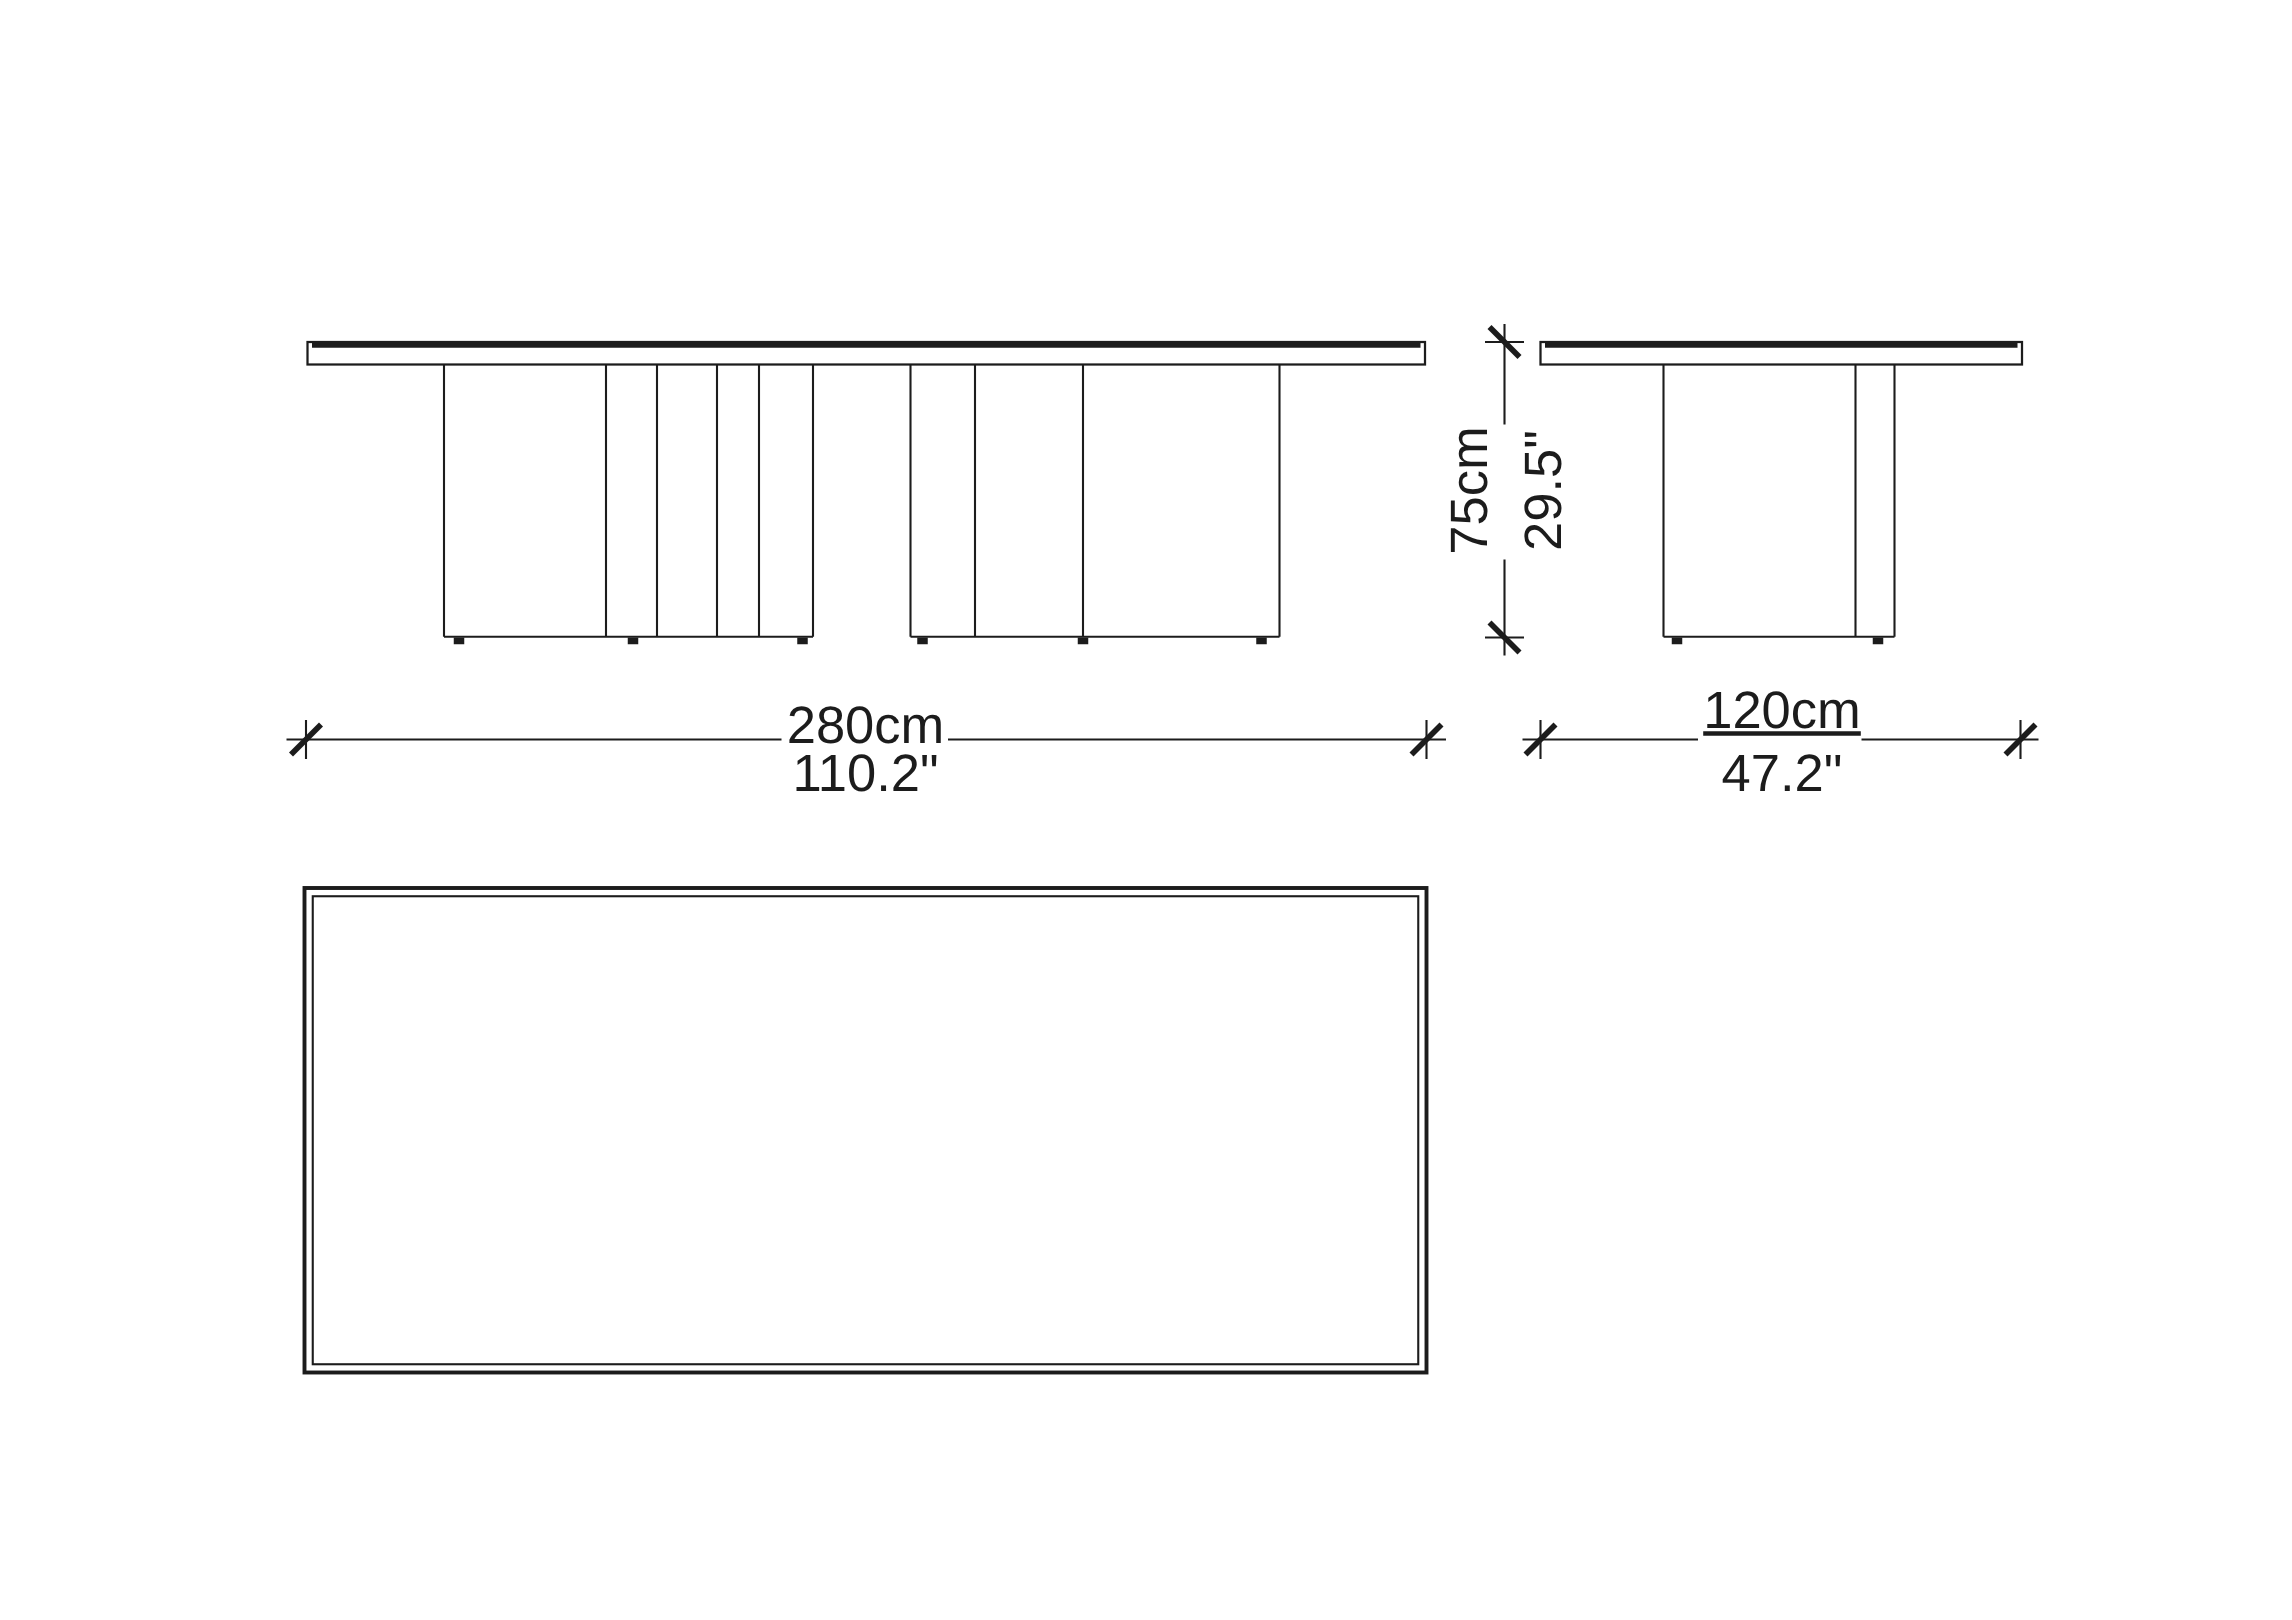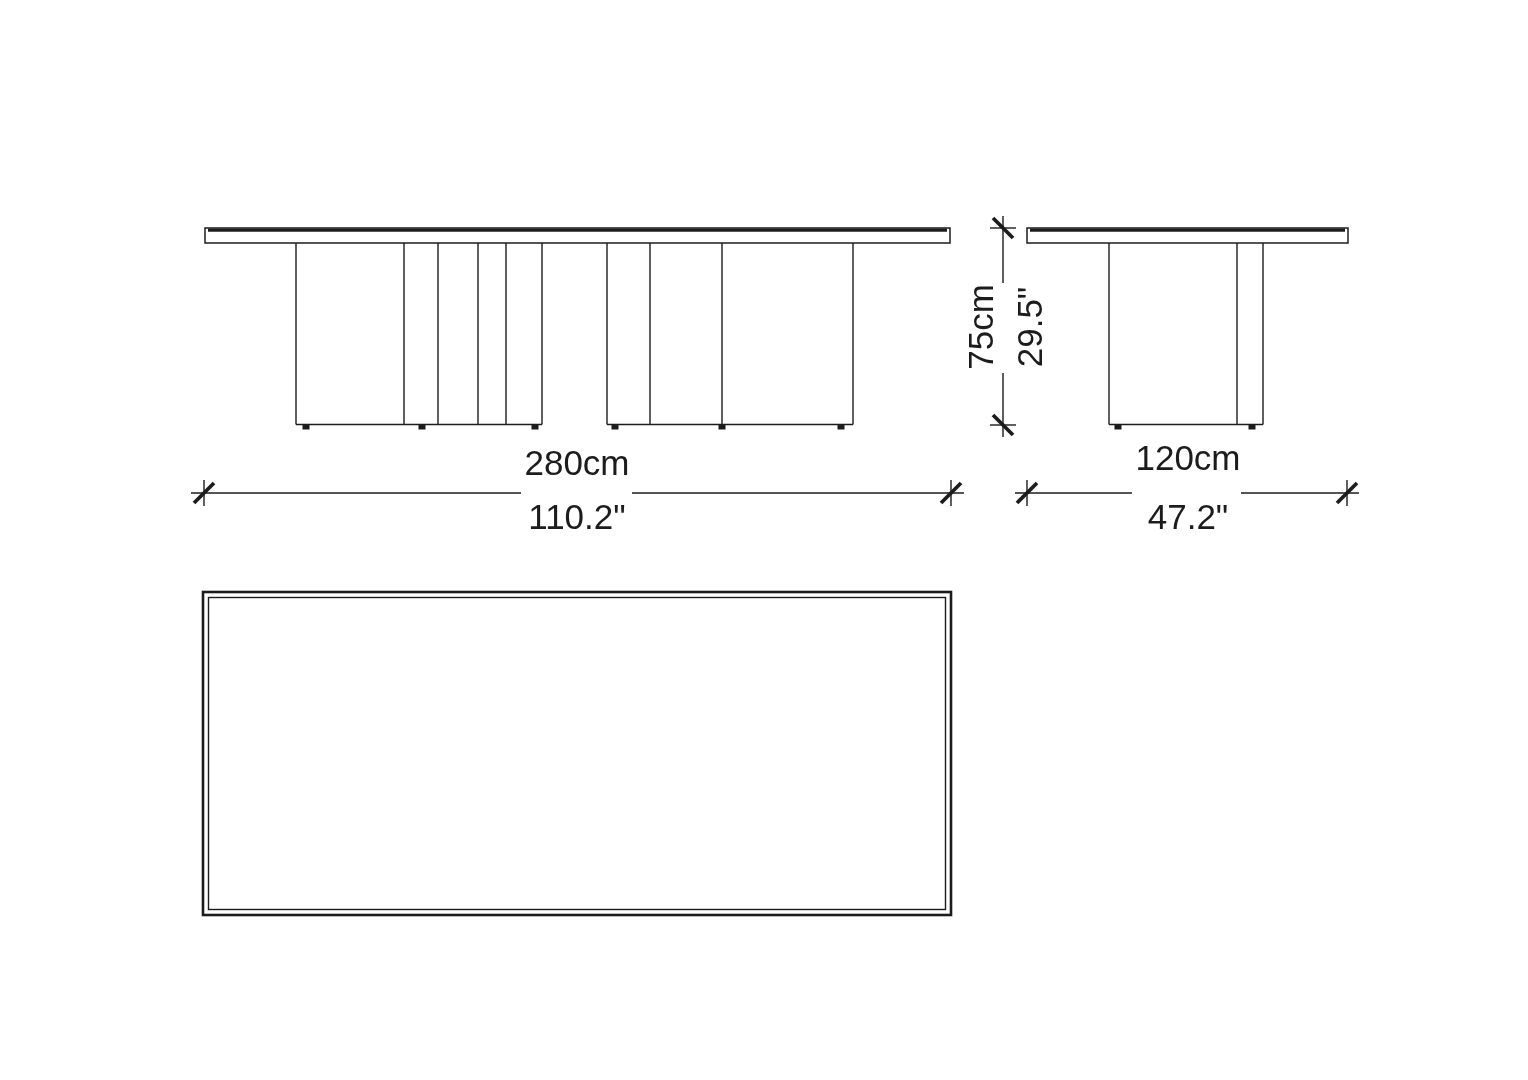--- a/index.html
+++ b/index.html
@@ -128,22 +128,22 @@
       <line class="thin" x1="1003" y1="373" x2="1003" y2="437"></line>
 
       <line class="thin" x1="990" y1="228" x2="1016" y2="228"></line>
       <line class="slash" x1="993" y1="218" x2="1013" y2="238"></line>
 
       <line class="thin" x1="990" y1="425" x2="1016" y2="425"></line>
       <line class="slash" x1="993" y1="415" x2="1013" y2="435"></line>
     </g>
   </svg>
 
-  <div class="dim-label" style="left:577px; top:462px;">280cm</div>
+  <div class="dim-label" style="left:577px; top:484px;">280cm</div>
   <div class="dim-label" style="left:577px; top:516px;">110.2"</div>
 
-  <div class="dim-label" style="left:1188px; top:457px;">120cm</div>
+  <div class="dim-label" style="left:1188px; top:474px;text-decoration:underline;">120cm</div>
   <div class="dim-label" style="left:1188px; top:516px;">47.2"</div>
 
   <div class="dim-label vertical" style="left:980px; top:327px;">75cm</div>
   <div class="dim-label vertical" style="left:1029px; top:327px;">29.5"</div>
 
 </div>
 
 </body></html>

